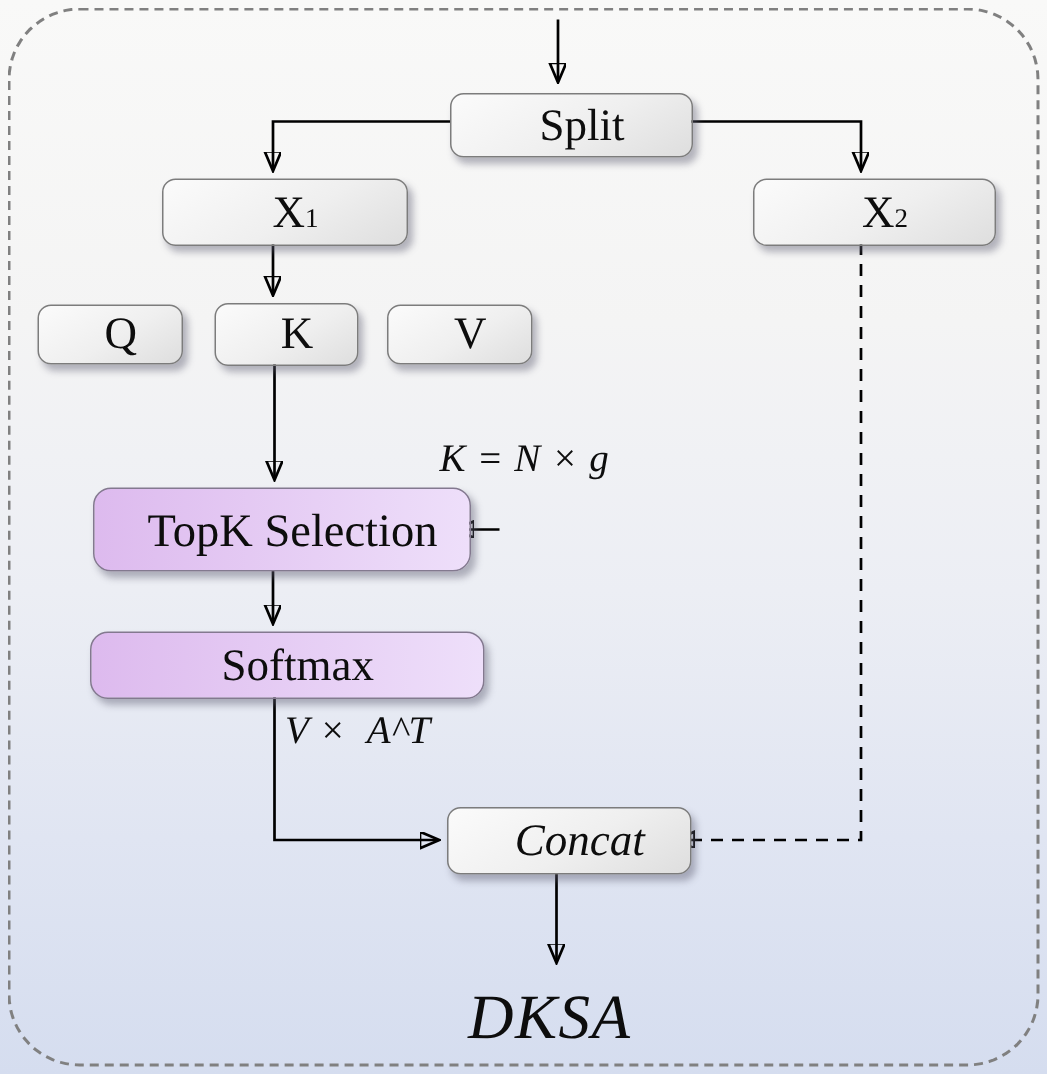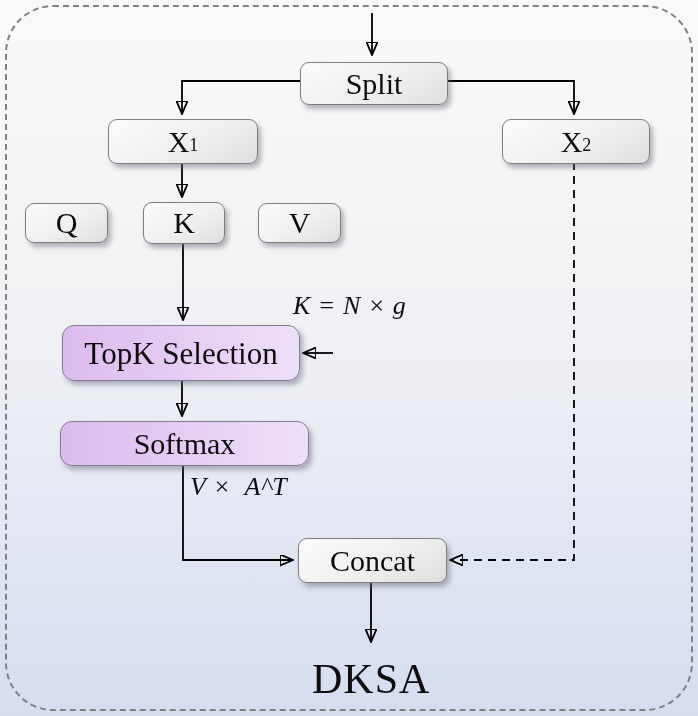--- a/index.html
+++ b/index.html
@@ -25,20 +25,21 @@
     pointer-events:none;
   }
   .wires{position:absolute;left:0;top:0;pointer-events:none;}
   .wires path{fill:none;stroke:var(--line,#000);stroke-width:1.8px;}
   .wires path.dashed{stroke-dasharray:8 6;}
   .node{
     position:absolute;display:flex;align-items:center;justify-content:center;
     border:1.6px solid #7c7c7c;border-radius:9px;
     font-size:30px;color:#0d0d0d;line-height:1;
     box-shadow:3px 4px 5px rgba(95,95,115,.45);
+    padding-left:14px;
   }
   .gray{background:linear-gradient(150deg,var(--gray-box-light,#fbfbfb) 0%,#efefef 55%,var(--gray-box-dark,#e0e0e0) 100%);}
   .purple{background:linear-gradient(90deg,var(--purple-left,#ddbaee) 0%,var(--purple-right,#eedffa) 100%);border-radius:12px;border-color:#83798f;}
   .gatebg{background:linear-gradient(90deg,var(--teal-left,#cde9e4) 0%,var(--green-right,#e9f4da) 100%);border-radius:11px;border-color:#7d8a7f;}
   .node sub{font-size:0.60em;line-height:0;transform:translateY(0.18em);}
   .formula{
     position:absolute;font-style:italic;font-size:26px;color:#0d0d0d;
     white-space:pre;letter-spacing:0.5px;
   }
   .caption{
@@ -98,24 +99,24 @@
 
   <div class="node purple" style="left:62px;top:325px;width:236px;height:54px;font-size:31px;">
     <span>TopK Selection</span>
   </div>
 
 
   <div class="node purple" style="left:60px;top:421px;width:247px;height:43px;">
     <span>Softmax</span>
   </div>
 
-  <div class="node gray" style="left:298px;top:538px;width:147px;height:43px;">
+  <div class="node gray" style="left:298px;top:538px;width:147px;height:43px;font-style:italic;">
     <span>Concat</span>
   </div>
 
 
   <div class="formula" style="left:190px;top:472px;">V ×  A^T</div>
 
   <div class="formula" style="left:293px;top:291px;">K = N × g</div>
 
-  <div class="caption" style="left:312px;top:655px;">DKSA</div>
+  <div class="caption" style="left:312px;top:655px;font-style:italic;">DKSA</div>
 
 </div>
 
 </body></html>

